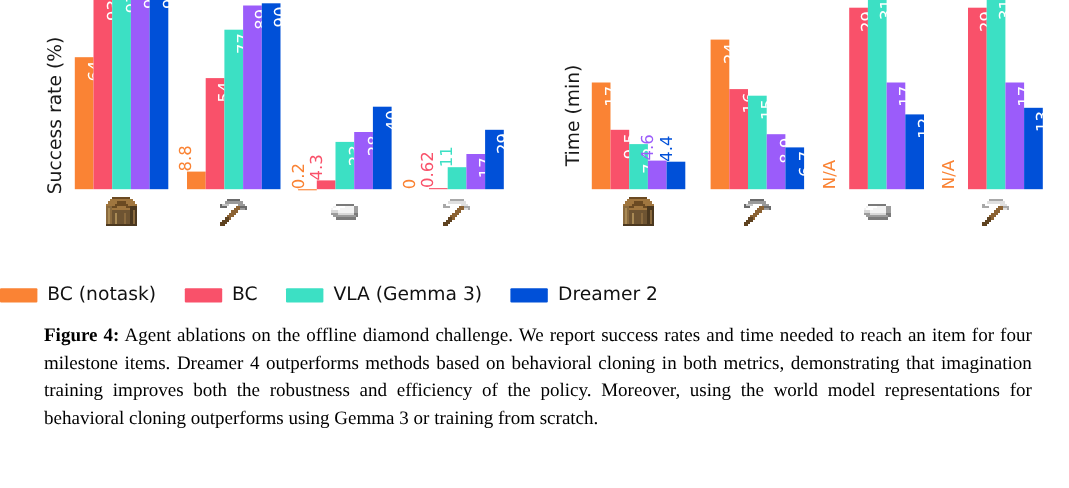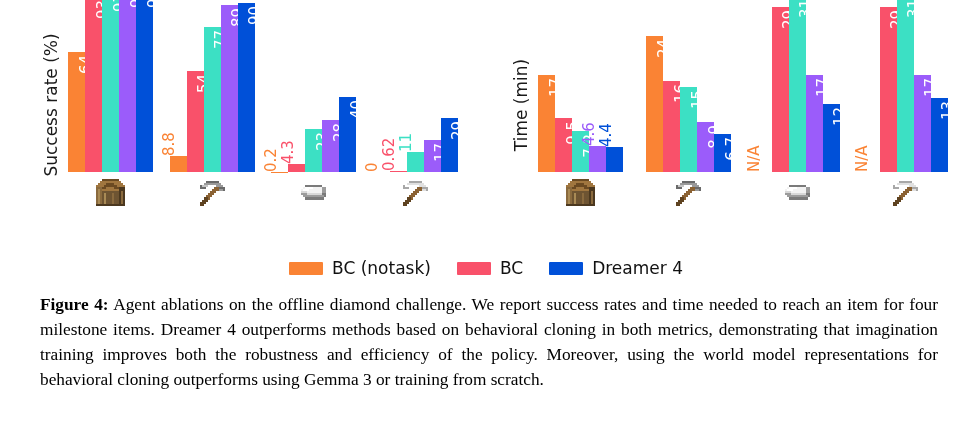--- a/index.html
+++ b/index.html
@@ -49,21 +49,21 @@
     transform:translateX(-50%) rotate(-90deg) translateX(50%);
     transform-origin:center bottom;
   }
   .baseline{width:100%;height:4px;background:#0a0a0a;}
   .icon{margin-top:5px;height:34px;display:flex;align-items:center;justify-content:center;}
   .icon svg{display:block;}
 
   
   .legend{
     position:absolute;left:0;top:252px;width:972px;height:32px;
-    display:flex;align-items:center;justify-content:center;gap:26px;
+    display:flex;align-items:center;gap:26px;
   }
   .legend-item{display:flex;align-items:center;gap:9px;}
   .swatch{width:34px;height:13px;border-radius:1px;}
   .legend-text{font-family:"DejaVu Sans",sans-serif;font-size:17px;color:#111;white-space:nowrap;}
 
   
   .caption{
     position:absolute;left:40px;top:292px;width:898px;
     font-family:"Liberation Serif",serif;font-size:17.3px;line-height:25px;
     color:#000;text-align:justify;text-justify:inter-word;
@@ -506,22 +506,26 @@
   <div class="legend" id="legend">
       <div class="legend-item">
         <span class="swatch" style="background: rgb(250, 131, 52);"></span>
         <span class="legend-text">BC (notask)</span>
       </div>
       <div class="legend-item">
         <span class="swatch" style="background: rgb(249, 81, 106);"></span>
         <span class="legend-text">BC</span>
       </div>
       <div class="legend-item">
+        <span class="swatch" style="background: rgb(60, 224, 196);"></span>
+        <span class="legend-text">VLA (Gemma 3)</span>
+      </div>
+      <div class="legend-item">
         <span class="swatch" style="background: rgb(0, 80, 216);"></span>
-        <span class="legend-text">Dreamer 4</span>
+        <span class="legend-text">Dreamer 2</span>
       </div>
     </div>
 
   <div class="caption">
     <b>Figure 4:</b>
     <span>Agent ablations on the offline diamond challenge. We report success rates and time needed to reach an item for four milestone items. Dreamer 4 outperforms methods based on behavioral cloning in both metrics, demonstrating that imagination training improves both the robustness and efficiency of the policy. Moreover, using the world model representations for behavioral cloning outperforms using Gemma 3 or training from scratch.</span>
   </div>
 
 </div>
 

